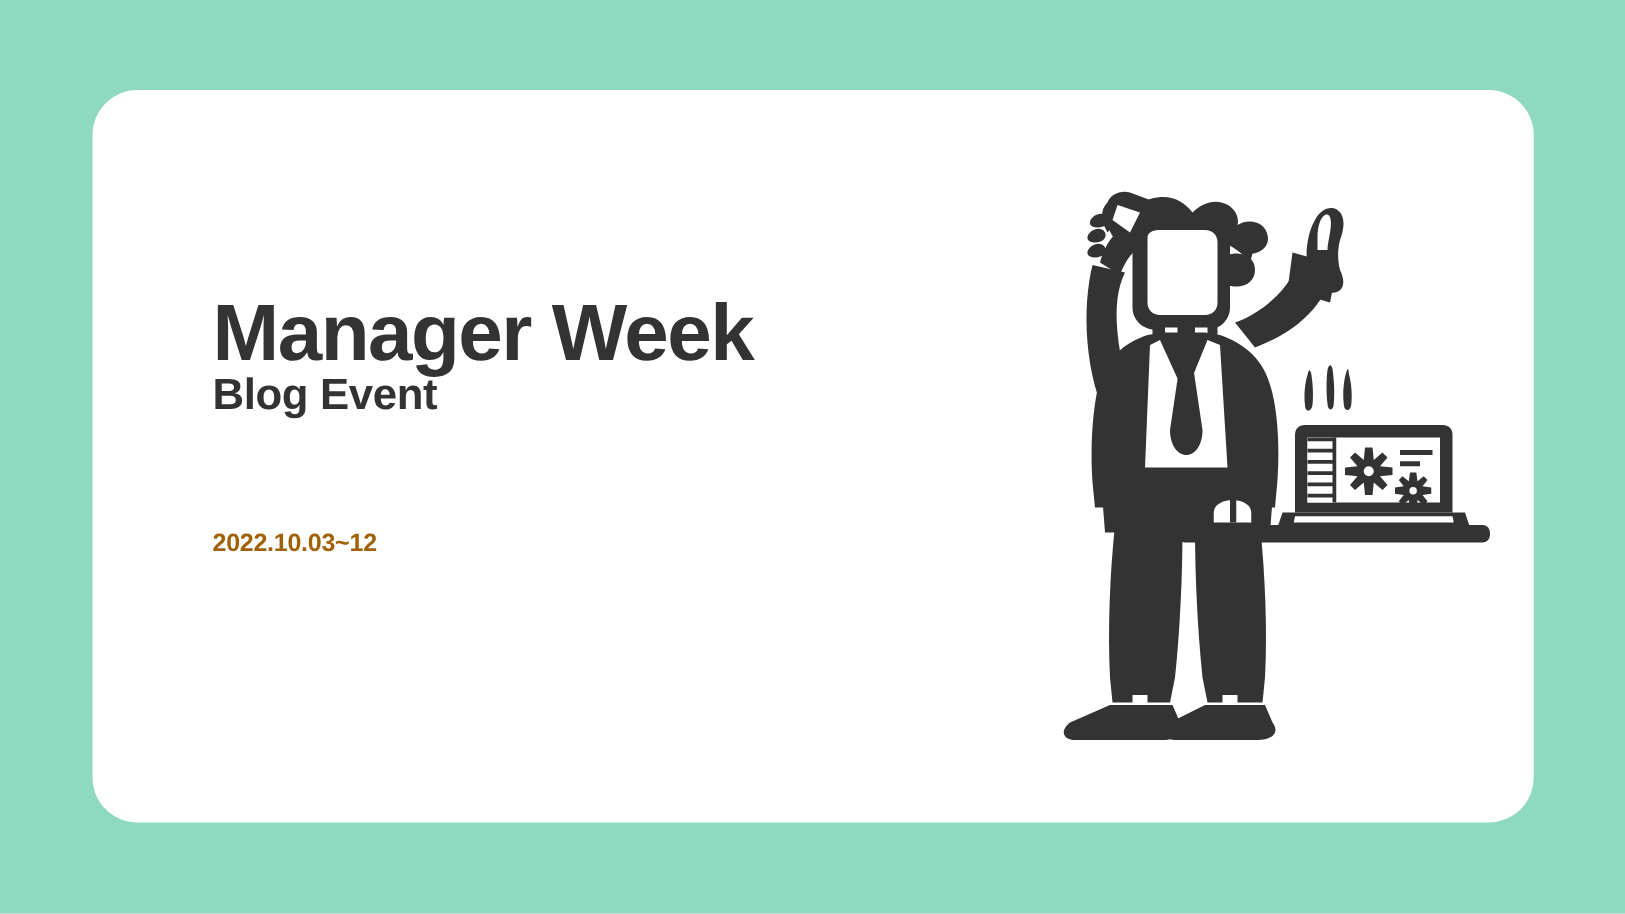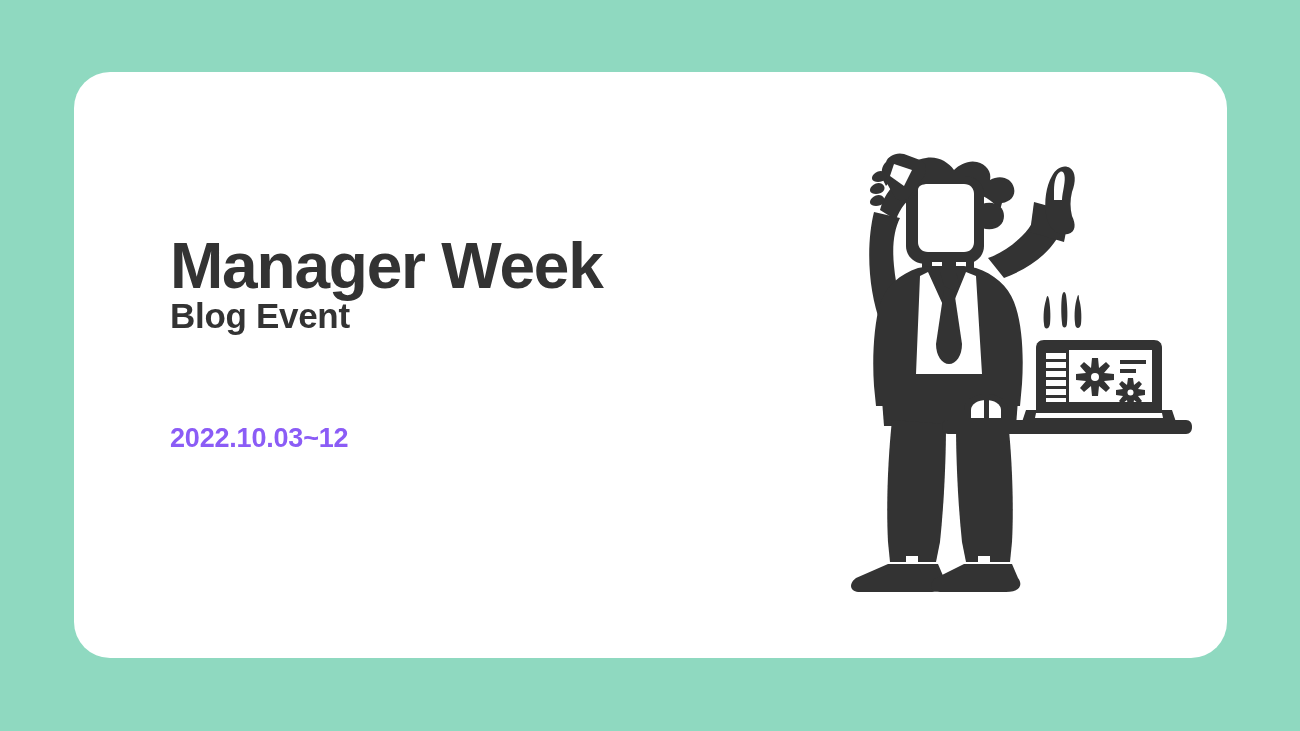--- a/index.html
+++ b/index.html
@@ -54,23 +54,23 @@
     font-size: 64px;
     font-weight: bold;
     color: #333333;
     letter-spacing: -1.2px;
     line-height: 1.0;
     margin: 20px 0 0 0;
     white-space: nowrap;
   }
 
   #date {
-    font-size: 27px;
+    font-size: 20px;
     font-weight: bold;
-    color: #8b5cf6;
+    color: #a16207;
     letter-spacing: -0.2px;
     line-height: 1.0;
     margin: 90px 0 0 0;
     white-space: nowrap;
   }
 
   #illustration {
     position: absolute;
     left: 740px;   
     top: 66px;     

